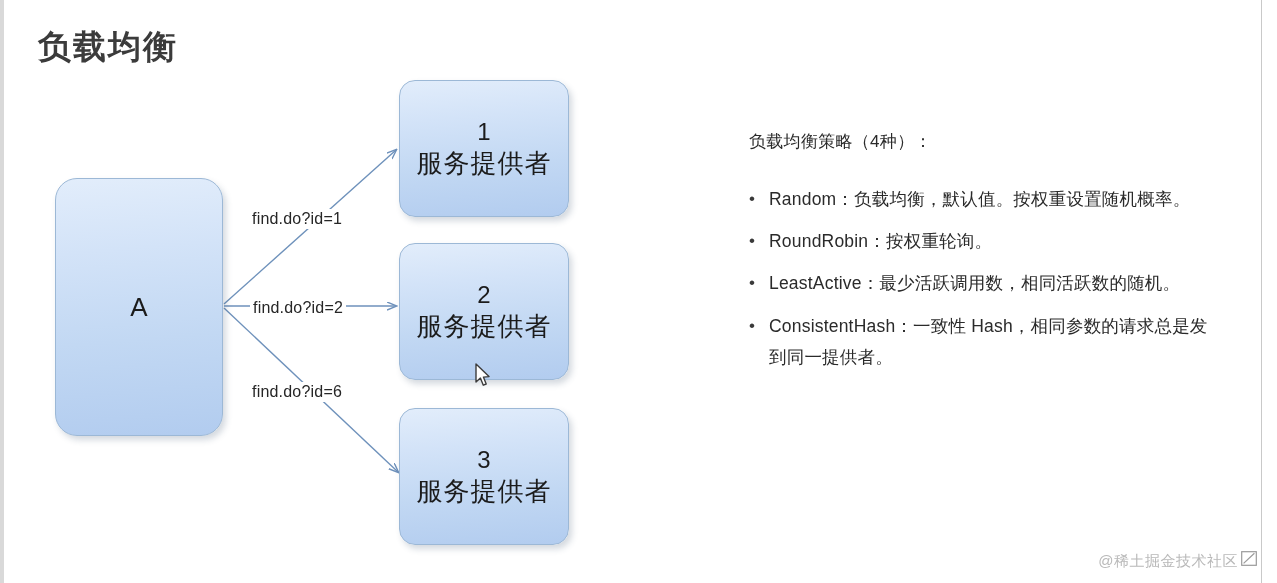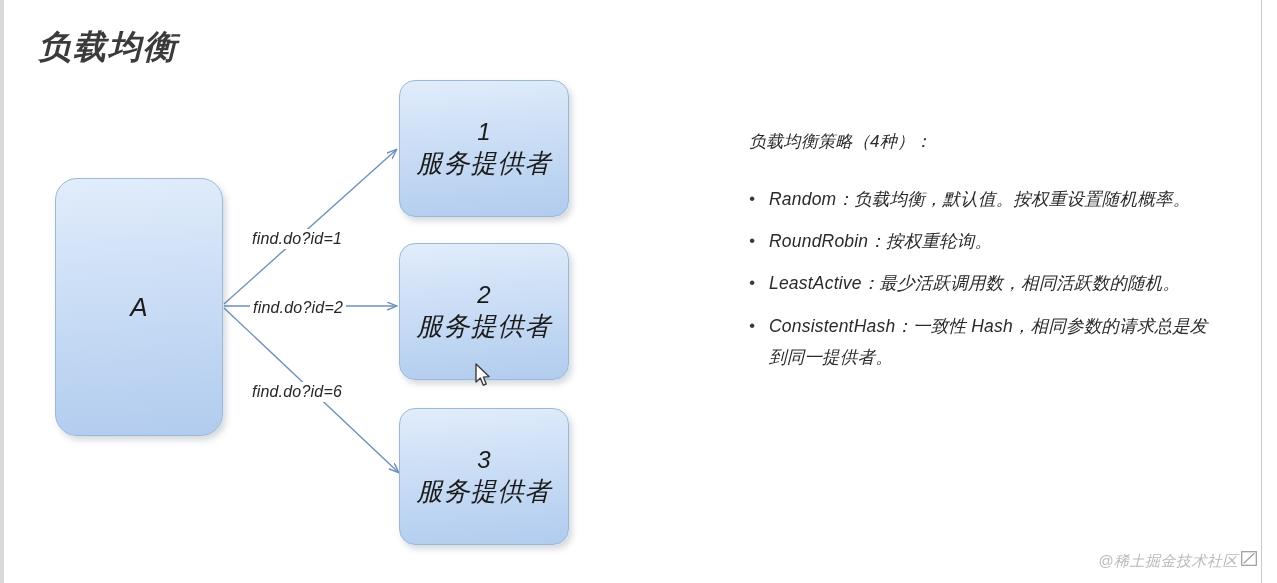--- a/index.html
+++ b/index.html
@@ -8,21 +8,20 @@
   }
   body {
     font-family: "Liberation Sans", "DejaVu Sans", sans-serif;
   }
   #slide {
     position: relative;
     width: 1266px;
     height: 583px;
     background: #ffffff;
     overflow: hidden;
-    font-style: italic;
   }
   
   .edge-left {
     position: absolute; left: 0; top: 0; width: 4px; height: 583px;
     background: #d9d9d9;
   }
   .edge-right-line {
     position: absolute; left: 1261px; top: 0; width: 1px; height: 583px;
     background: #c9c9c9;
   }
@@ -87,21 +86,21 @@
 
   .edge-label {
     position: absolute;
     font-size: 16px;
     color: #262626;
     background: #ffffff;
     padding: 1px 3px;
     white-space: nowrap;
     letter-spacing: 0.2px;
   }
-  #edge-label-1 { left: 249px; top: 209px; margin-top: 20px; }
+  #edge-label-1 { left: 249px; top: 209px; }
   #edge-label-2 { left: 250px; top: 298px; }
   #edge-label-3 { left: 249px; top: 382px; }
 
   
   .cursor {
     position: absolute;
     left: 474px; top: 363px;
     width: 18px; height: 26px;
     pointer-events: none;
   }

